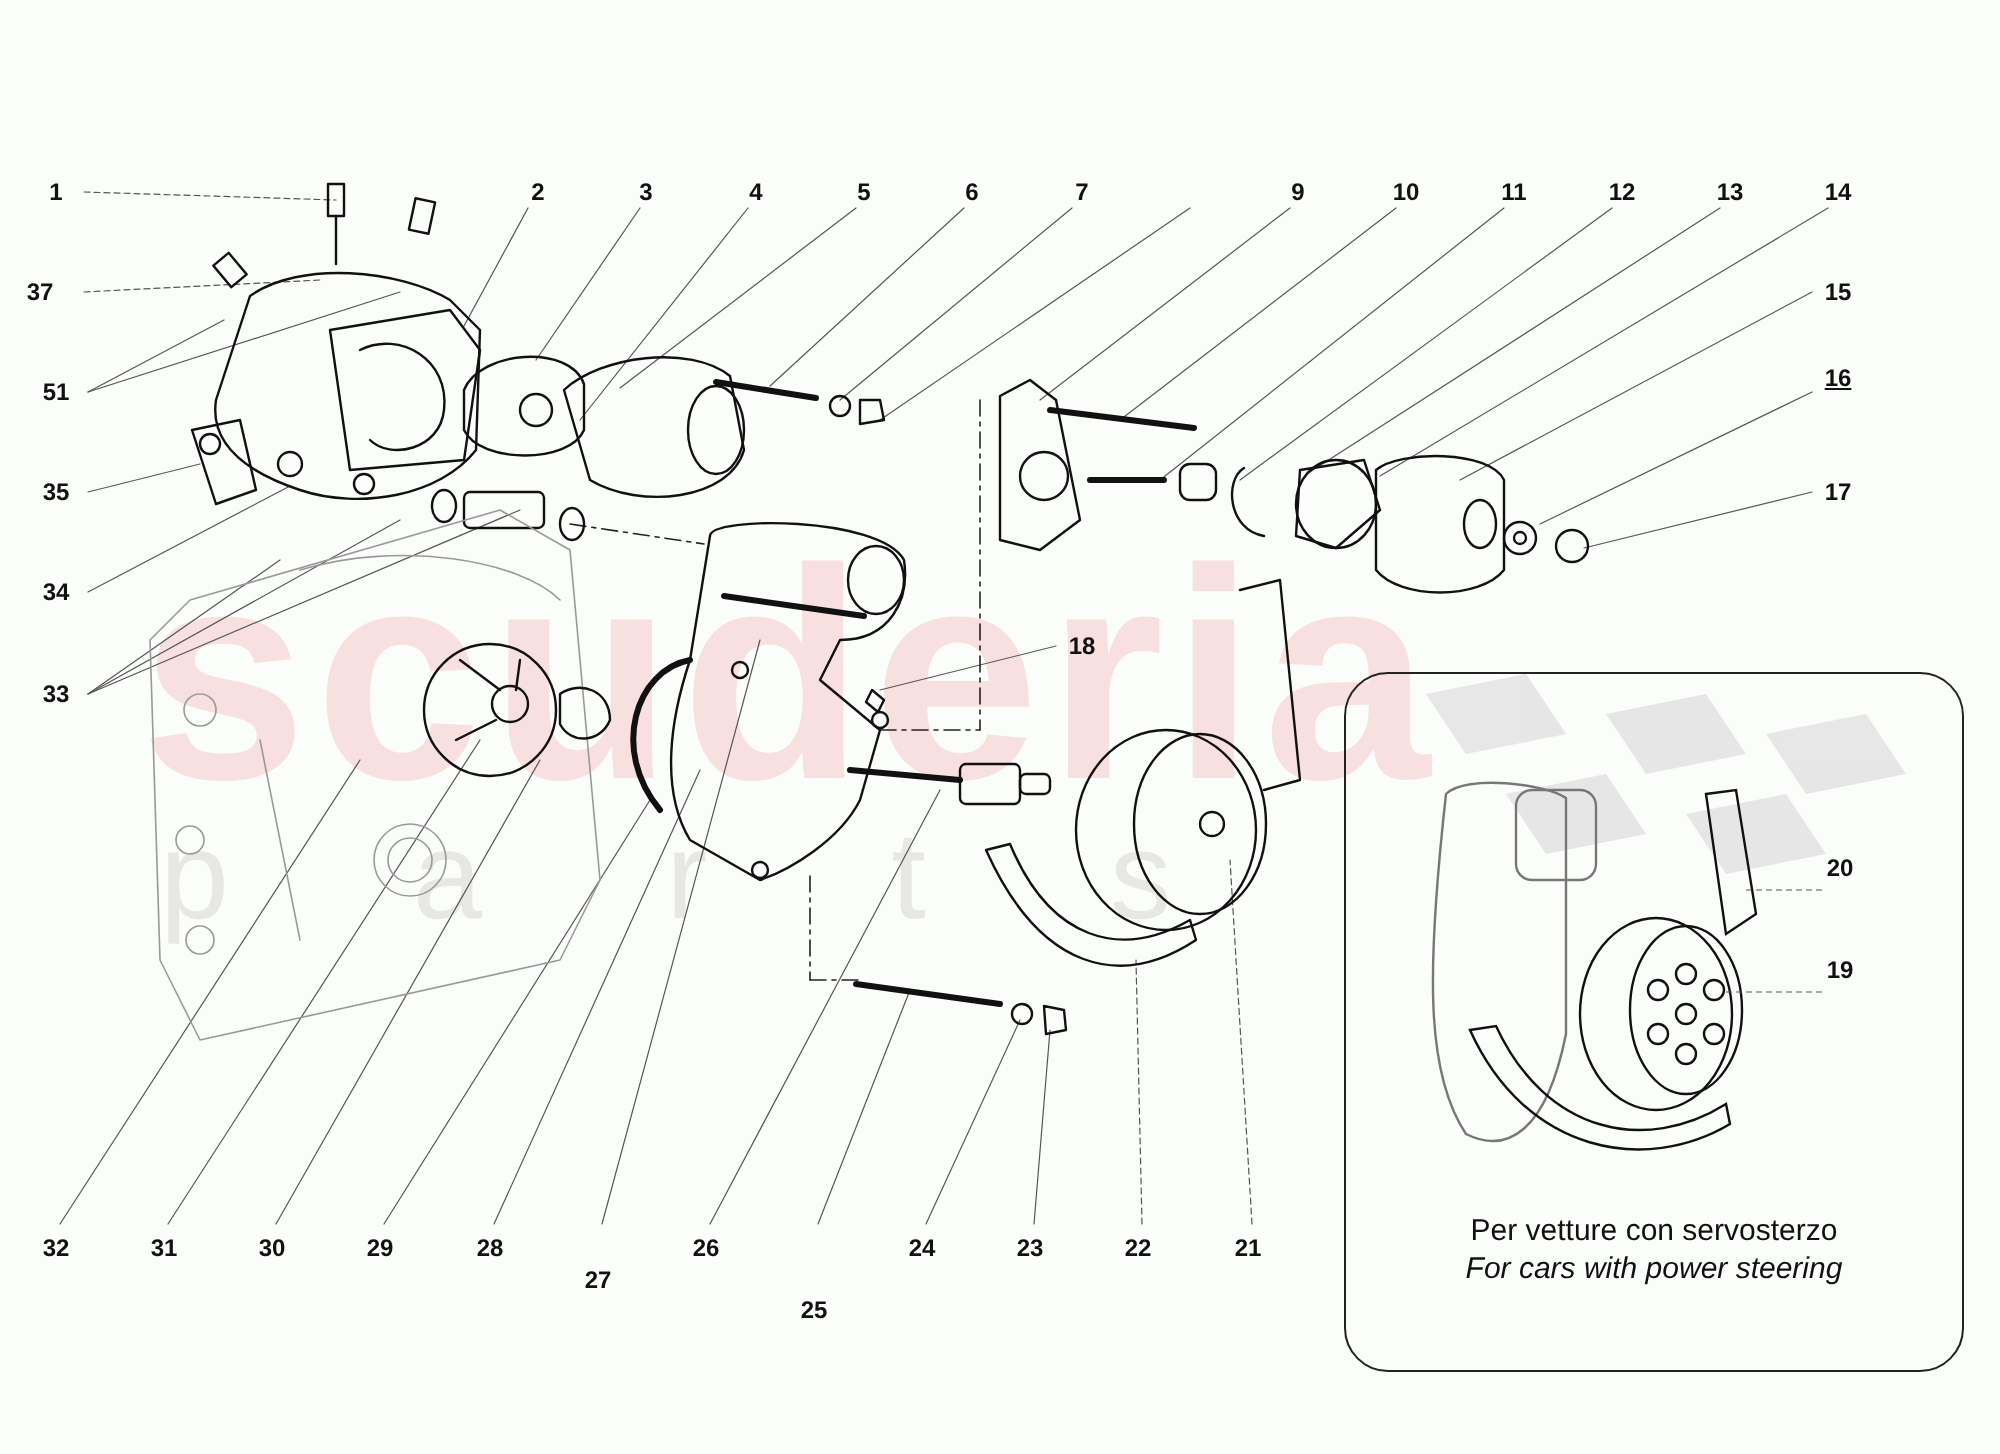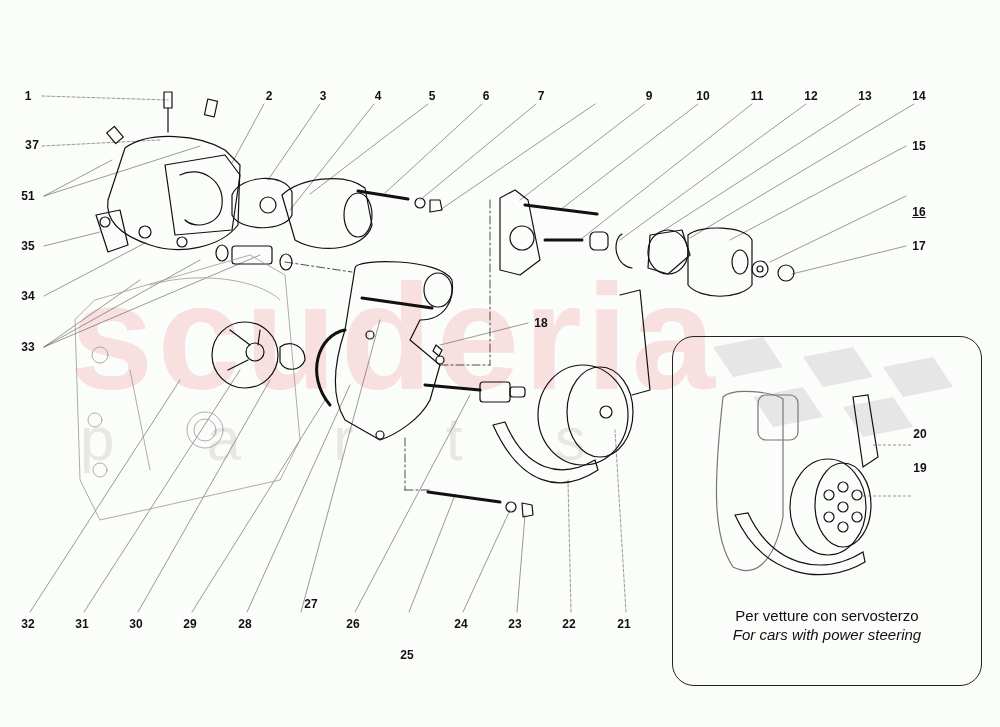--- a/index.html
+++ b/index.html
@@ -213,34 +213,34 @@
       <div class="lbl" style="left: 432px; top: 96px;">5</div>
       <div class="lbl" style="left: 486px; top: 96px;">6</div>
       <div class="lbl" style="left: 541px; top: 96px;">7</div>
       <div class="lbl" style="left: 649px; top: 96px;">9</div>
       <div class="lbl" style="left: 703px; top: 96px;">10</div>
       <div class="lbl" style="left: 757px; top: 96px;">11</div>
       <div class="lbl" style="left: 811px; top: 96px;">12</div>
       <div class="lbl" style="left: 865px; top: 96px;">13</div>
       <div class="lbl" style="left: 919px; top: 96px;">14</div>
       <div class="lbl" style="left: 919px; top: 146px;">15</div>
-      <div class="lbl" style="left: 919px; top: 212px; text-decoration: underline;">16</div>
+      <div class="lbl" style="left: 919px; top: 189px; text-decoration: underline;">16</div>
       <div class="lbl" style="left: 919px; top: 246px;">17</div>
       <div class="lbl" style="left: 541px; top: 323px;">18</div>
-      <div class="lbl" style="left: 32px; top: 146px; font-family: Liberation Mono, monospace;">37</div>
+      <div class="lbl" style="left: 20px; top: 146px;">37</div>
       <div class="lbl" style="left: 28px; top: 196px;">51</div>
       <div class="lbl" style="left: 28px; top: 246px;">35</div>
       <div class="lbl" style="left: 28px; top: 296px;">34</div>
       <div class="lbl" style="left: 28px; top: 347px;">33</div>
       <div class="lbl" style="left: 28px; top: 624px;">32</div>
       <div class="lbl" style="left: 82px; top: 624px;">31</div>
       <div class="lbl" style="left: 136px; top: 624px;">30</div>
       <div class="lbl" style="left: 190px; top: 624px;">29</div>
       <div class="lbl" style="left: 245px; top: 624px;">28</div>
-      <div class="lbl" style="left: 299px; top: 604px; margin-left: 12px;">27</div>
+      <div class="lbl" style="left: 299px; top: 640px;">27</div>
       <div class="lbl" style="left: 353px; top: 624px;">26</div>
       <div class="lbl" style="left: 407px; top: 624px; margin-top: 31px;">25</div>
       <div class="lbl" style="left: 461px; top: 624px;">24</div>
       <div class="lbl" style="left: 515px; top: 624px;">23</div>
       <div class="lbl" style="left: 569px; top: 624px;">22</div>
       <div class="lbl" style="left: 624px; top: 624px;">21</div>
     </div>
 
   <div class="inset">
     <svg width="310" height="318" viewBox="0 0 310 318" fill="none" stroke="#111" stroke-width="1.2">
@@ -267,15 +267,15 @@
       <path d="M180 60 L195 58 L205 120 L190 130 Z"></path>
       <path d="M62 178 L75 176 C100 230 150 240 190 215 L192 225 C150 250 90 240 62 178 Z"></path>
       <line x1="200" y1="108" x2="240" y2="108" stroke="#555" stroke-width="0.6" stroke-dasharray="3,2"></line>
       <line x1="190" y1="159" x2="240" y2="159" stroke="#555" stroke-width="0.6" stroke-dasharray="3,2"></line>
     </svg>
     <div class="cap1">Per vetture con servosterzo</div>
     <div class="cap2">For cars with power steering</div>
   </div>
   <div id="inset-callouts">
       <div class="lbl" style="left: 920px; top: 434px;">20</div>
-      <div class="lbl" style="left: 920px; top: 468px;">19</div>
+      <div class="lbl" style="left: 920px; top: 485px;">19</div>
     </div>
 </div>
 
 </body></html>

